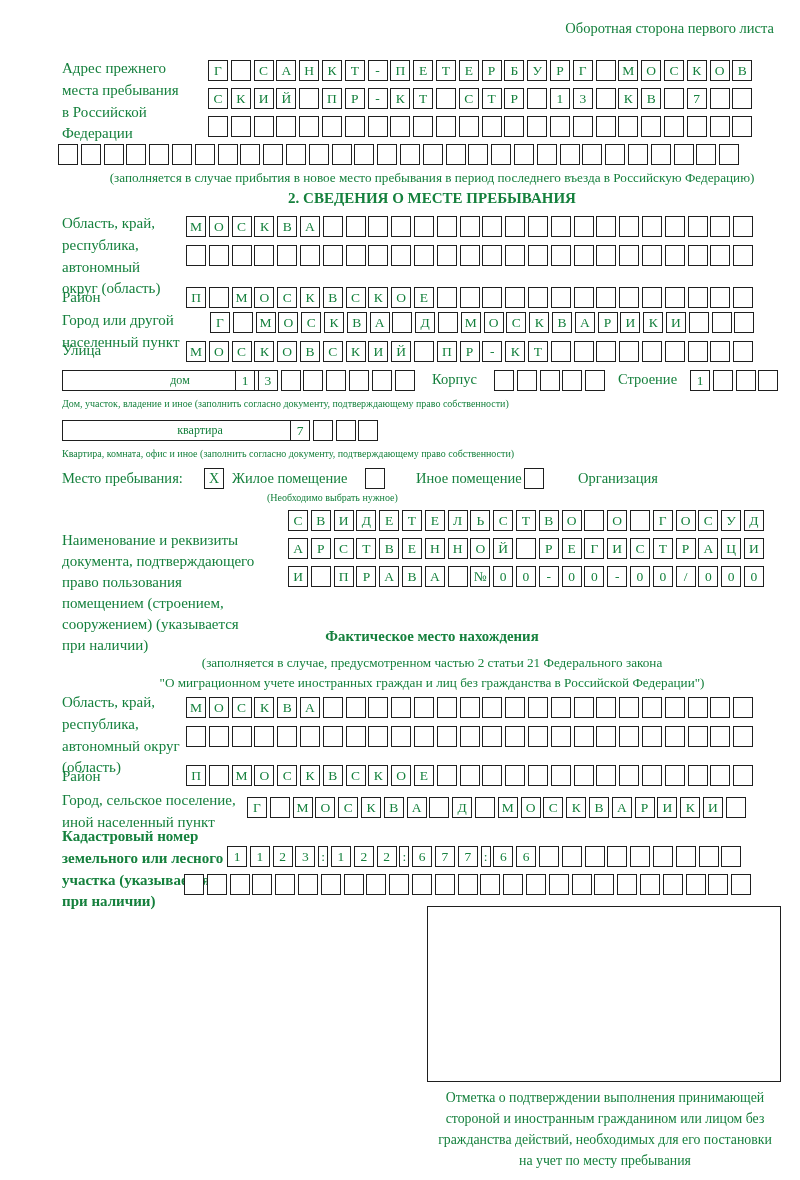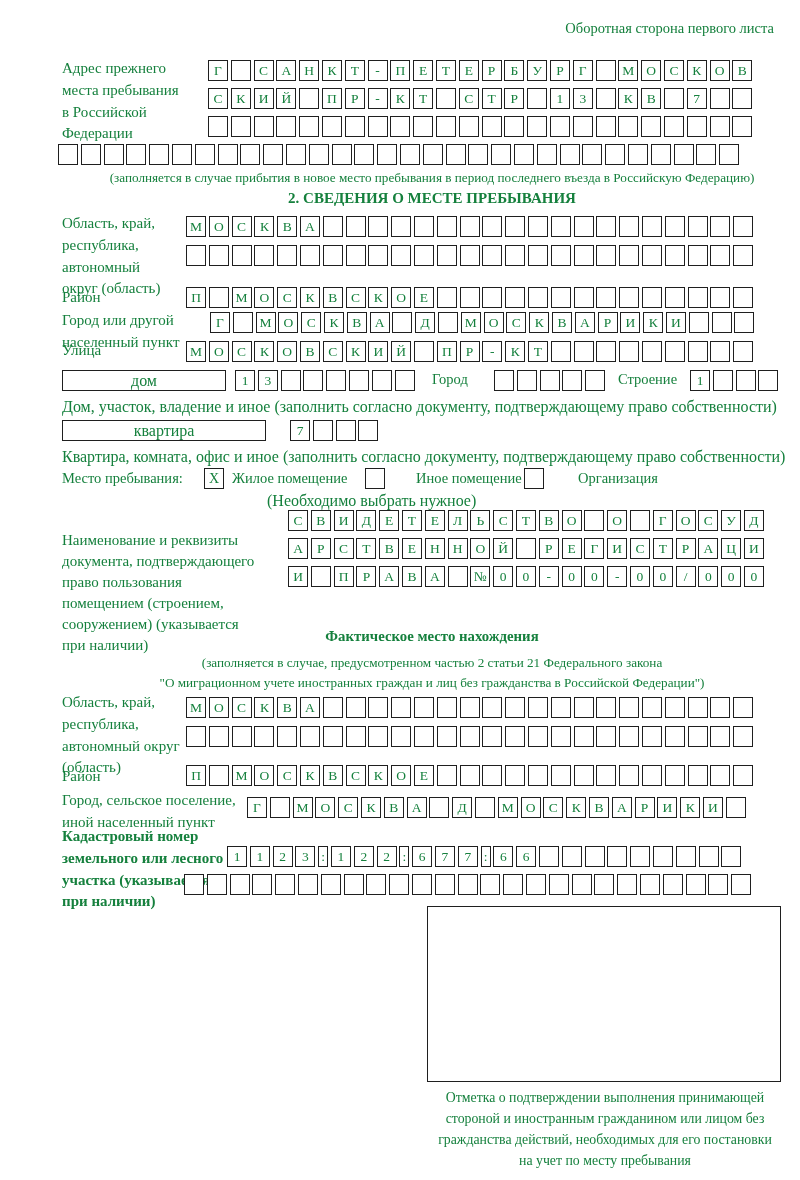--- a/index.html
+++ b/index.html
@@ -1,27 +1,27 @@
 <!DOCTYPE html>
 <html><head>
 <meta charset="utf-8">
 <style>
   html,body{margin:0;padding:0;background:#ffffff;}
   #canvas{position:relative;width:800px;height:1180px;background:#ffffff;
           font-family:"Liberation Serif",serif;color:#15803d;overflow:hidden;margin-left:32px;}
   .lbl{position:absolute;font-size:15px;line-height:21.8px;white-space:pre-line;}
-  .note{position:absolute;font-size:16px;white-space:pre-line;}
+  .note{position:absolute;font-size:10px;white-space:pre-line;}
   .cnote{position:absolute;left:0;right:0;text-align:center;font-size:13.2px;white-space:pre-line;}
   .title{position:absolute;left:0;right:0;text-align:center;font-weight:bold;font-size:15px;}
   .grid{position:absolute;display:flex;white-space:nowrap;}
   .cbox{flex:none;width:18px;height:19px;border:1.6px solid #1f1f1f;margin-right:2.8px;
         font-size:13.5px;line-height:19px;text-align:center;background:#fff;}
   .cbox.narrow{width:8px;}
   .ibox{position:absolute;height:19px;border:1.6px solid #1f1f1f;text-align:center;
-        font-size:16px;line-height:19px;background:#fff;}
+        font-size:12px;line-height:19px;background:#fff;padding-left:36px;}
   .inl{position:absolute;font-size:14.5px;}
   .cchk{position:absolute;width:18px;height:19px;border:1.6px solid #1f1f1f;text-align:center;
         font-size:14px;line-height:19px;background:#fff;}
   .stamp{position:absolute;border:1.8px solid #1f1f1f;background:#fff;}
   .cap{position:absolute;text-align:center;font-size:13.8px;line-height:21px;white-space:pre-line;}
 </style>
 </head>
 <body>
 
 <div id="canvas">
@@ -296,21 +296,21 @@
   <div class="grid" style="left:203px;top:370px;">
       <span class="cbox">1</span>
       <span class="cbox">3</span>
       <span class="cbox"></span>
       <span class="cbox"></span>
       <span class="cbox"></span>
       <span class="cbox"></span>
       <span class="cbox"></span>
       <span class="cbox"></span>
     </div>
-  <div class="inl" style="left:400px;top:371px;">Город</div>
+  <div class="inl" style="left:400px;top:371px;">Корпус</div>
   <div class="grid" style="left:462px;top:370px;">
       <span class="cbox"></span>
       <span class="cbox"></span>
       <span class="cbox"></span>
       <span class="cbox"></span>
       <span class="cbox"></span>
     </div>
   <div class="inl" style="left:586px;top:371px;">Строение</div>
   <div class="grid" style="left:658px;top:370px;">
       <span class="cbox">1</span>

